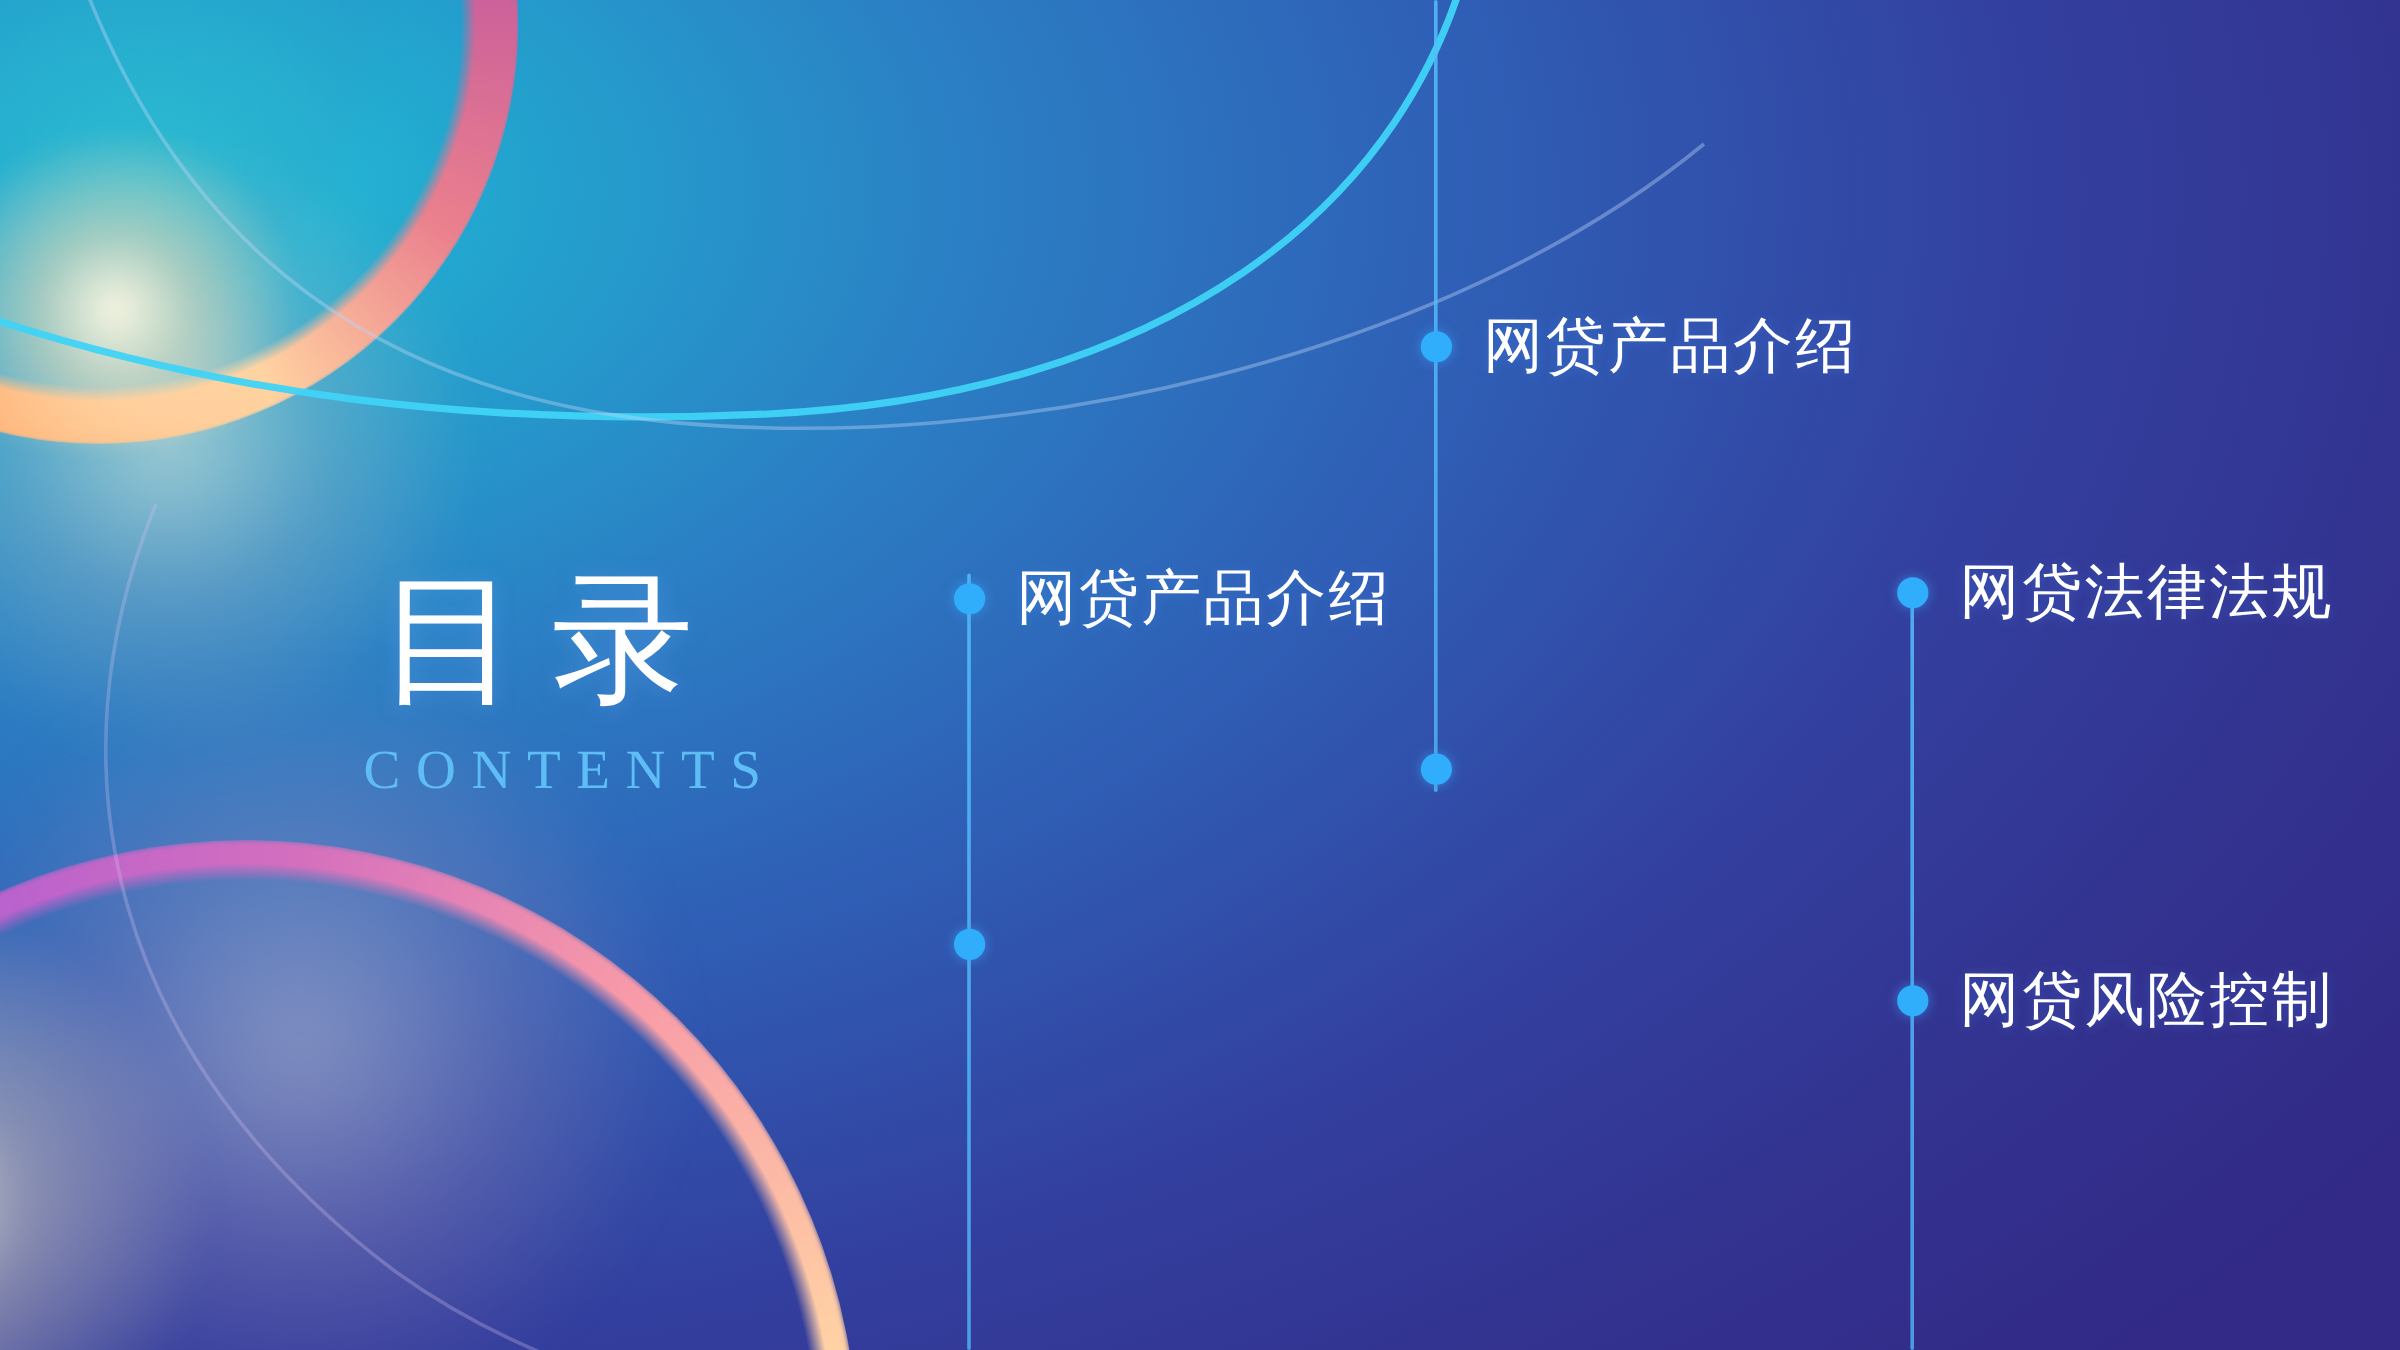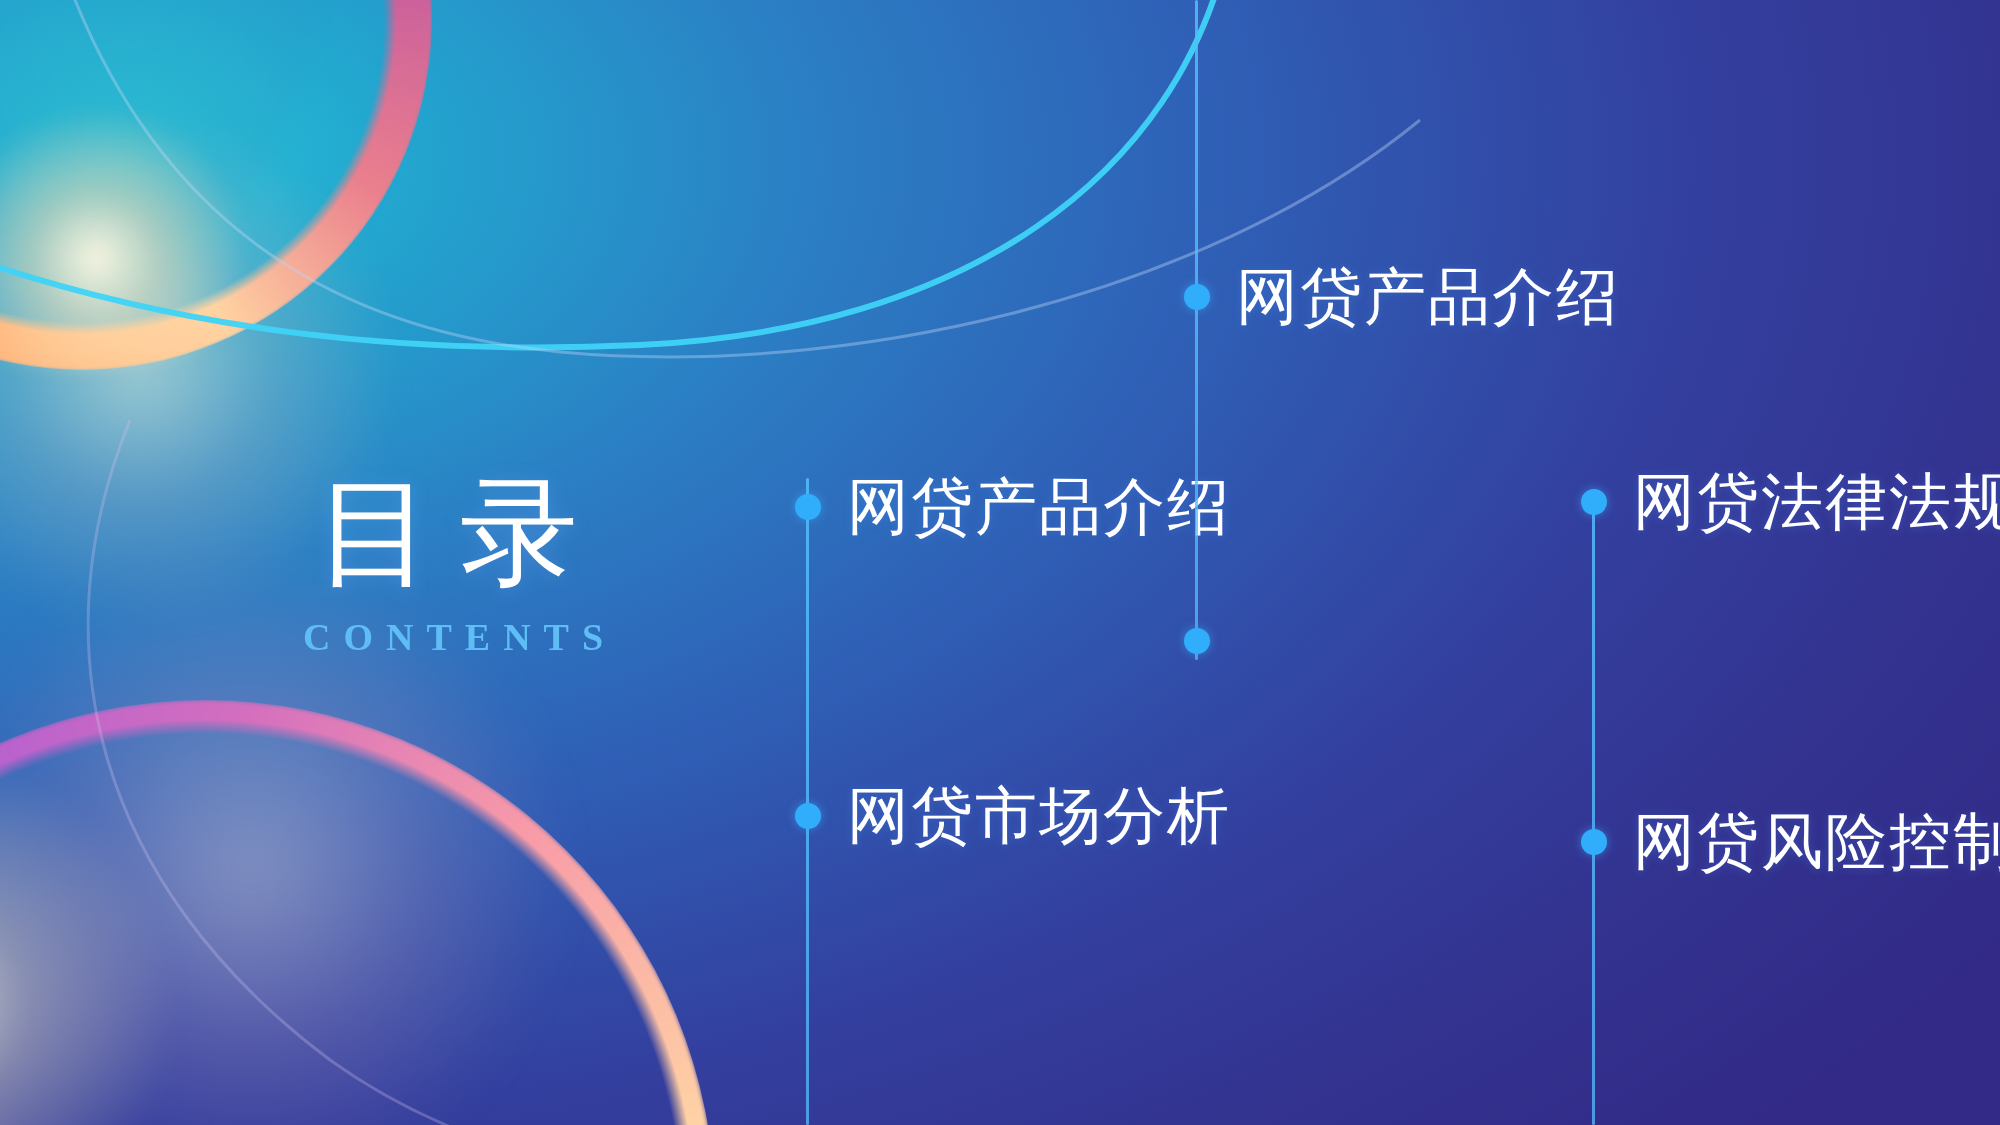--- a/index.html
+++ b/index.html
@@ -120,25 +120,25 @@
     font-size: 118px;
     line-height: 1.08;
     color: #ffffff;
     letter-spacing: 26px;
     text-indent: 26px;
     font-weight: 400;
     text-shadow: 0 2px 18px rgba(120,170,255,.35);
   }
   .title-en {
     margin-top: 18px;
-    font-size: 38px;
+    font-size: 46px;
     color: #5fbdf5;
     letter-spacing: 13px;
     text-indent: 13px;
-    font-weight: 700;
+    font-weight: 400;
   }
 
   
   .col {
     position: absolute;
     width: 4px;
   }
   .col-line {
     position: absolute;
     left: 0;
@@ -155,21 +155,21 @@
   .node-dot {
     width: 26px;
     height: 26px;
     border-radius: 50%;
     background: #30aefb;
     box-shadow: 0 0 10px rgba(60,175,255,.55);
     flex: 0 0 auto;
   }
   .node-label {
     margin-left: 26px;
-    font-size: 62px;
+    font-size: 50px;
     color: #ffffff;
     letter-spacing: 2px;
     text-shadow: 0 1px 10px rgba(80,150,255,.30);
   }
 </style>
 </head>
 <body>
 
 <div class="slide">
 
@@ -197,21 +197,20 @@
   <div class="col" style="left:806px; top:0; height:1125px;">
     <div class="col-line" style="top:478px; height:647px;"></div>
 
     <div class="node" style="left:-11px; top:465px;">
       <span class="node-dot"></span>
       <span class="node-label">网贷产品介绍</span>
     </div>
 
     <div class="node" style="left:-11px; top:774px;">
       <span class="node-dot"></span>
-      <span class="node-label">网贷市场分析</span>
     </div>
   </div>
 
   <div class="col" style="left:1195px; top:0; height:1125px;">
     <div class="col-line" style="top:0px; height:660px;"></div>
 
     <div class="node" style="left:-11px; top:255px;">
       <span class="node-dot"></span>
       <span class="node-label">网贷产品介绍</span>
     </div>

